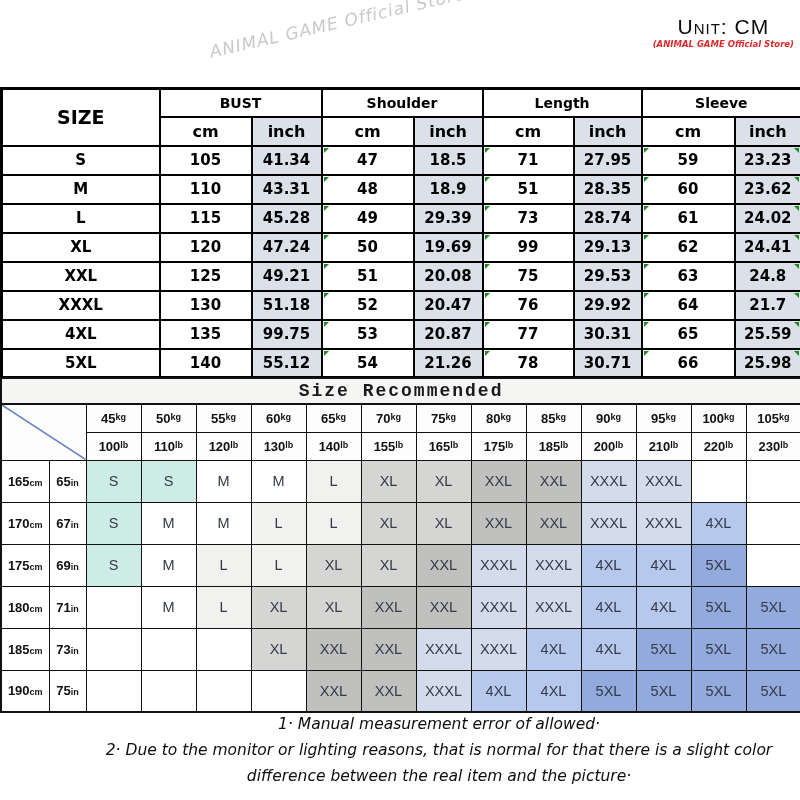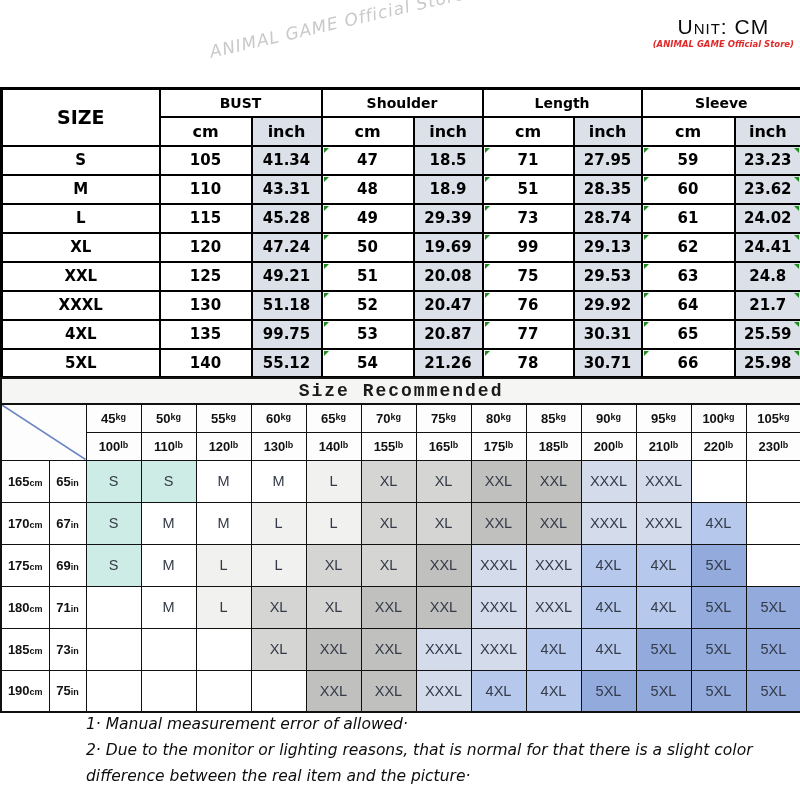--- a/index.html
+++ b/index.html
@@ -83,21 +83,21 @@
   .rec-table tbody td.hlabel .unit { vertical-align:0px; }
   .diag { position:relative; background:#fff; padding:0; }
   .diag svg { position:absolute; left:0; top:0; width:100%; height:100%; display:block; }
 
   
   .attention {
     position:absolute; left:8px; top:711px; width:784px; z-index:2;
     font-style:italic; color:#0d0d0d;
   }
   .attention-title { font-size:15px; font-weight:bold; line-height:21px; }
-  .attention-item { margin-left:78px; font-size:15.5px; line-height:26px; font-weight:500; }
+  .attention-item { margin-left:78px; font-size:15.5px; line-height:26px; font-weight:500;text-align:center; }
 </style>
 </head>
 <body>
 
 <div class="stage">
 
   <div class="watermark">ANIMAL GAME Official Store</div>
 
   <div class="unit-block">
     <div class="unit-label">Unit: CM</div>

